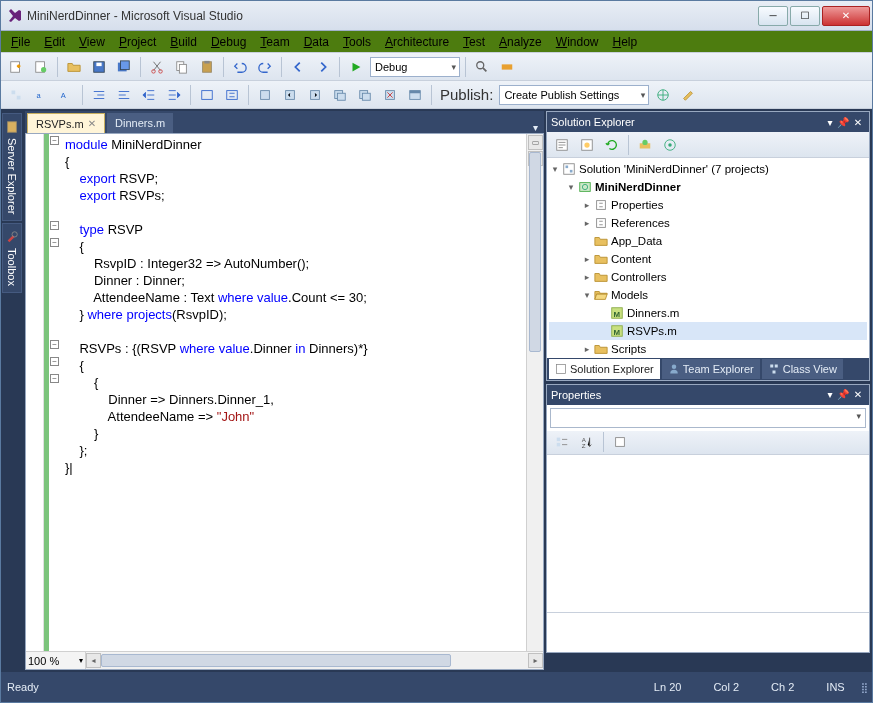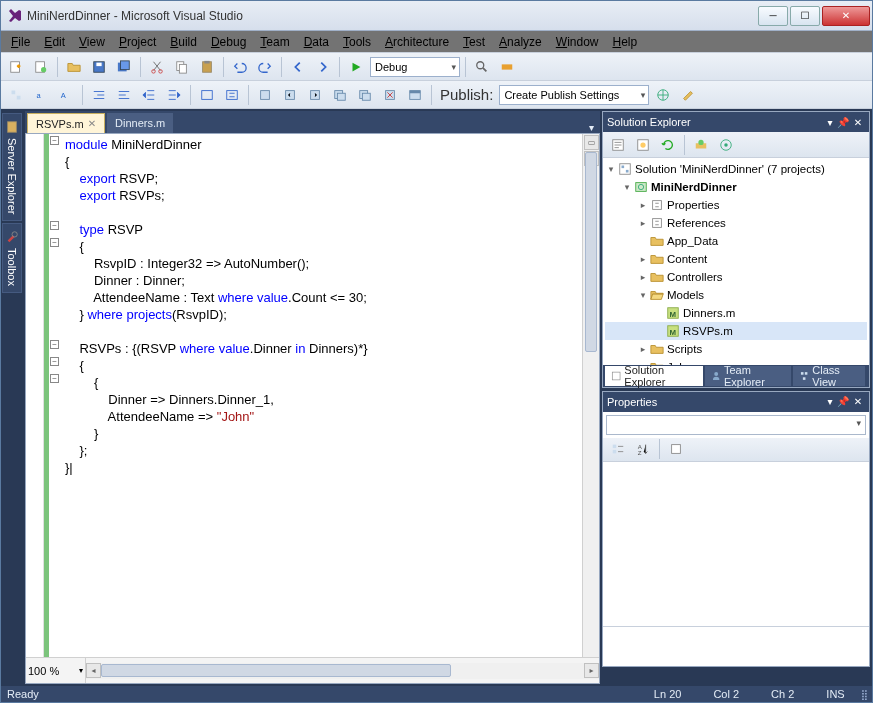--- a/index.html
+++ b/index.html
@@ -3,21 +3,21 @@
 <meta charset="utf-8">
 <style>
 * { box-sizing: border-box; margin: 0; padding: 0; }
 body { font-family: "Segoe UI", Tahoma, sans-serif; font-size: 12px; background: #fff; width: 873px; height: 703px; overflow: hidden; display: flex; flex-direction: column; border: 1px solid #5a7aa0; }
 .titlebar { height: 30px; background: linear-gradient(#e8edf5, #d6dfec); display: flex; align-items: center; padding: 0 2px 0 6px; border-bottom: 1px solid #a0b0c8; }
 .titlebar .vs-icon { width: 16px; height: 16px; margin-right: 4px; }
 .titlebar .title { flex: 1; color: #333; font-size: 12px; }
 .win-btns { display: flex; gap: 0; }
 .win-btn { width: 30px; height: 20px; display: flex; align-items: center; justify-content: center; border: 1px solid #8aa; background: linear-gradient(#f8fbff,#d8e4f0); border-radius: 2px; margin-left: 2px; font-size: 10px; cursor: default; }
 .win-btn.close { width: 48px; background: linear-gradient(#e99,#c33); color: #fff; border-color: #a22; }
-.menubar { height: 22px; background: #737373; display: flex; align-items: center; padding: 0 4px; border-bottom: 1px solid #c8d0dc; gap: 2px; }
+.menubar { height: 22px; background: #4d7c0f; display: flex; align-items: center; padding: 0 4px; border-bottom: 1px solid #c8d0dc; gap: 2px; }
 .menubar span { padding: 2px 6px; cursor: default; }
 .menubar span u { text-decoration: underline; }
 .toolbar { height: 28px; background: linear-gradient(#eef2f8,#dde5ef); display: flex; align-items: center; padding: 0 4px; border-bottom: 1px solid #c8d0dc; gap: 3px; }
 .tbtn { width: 22px; height: 22px; display: flex; align-items: center; justify-content: center; border: 1px solid transparent; border-radius: 2px; cursor: default; }
 .tsep { width: 1px; height: 20px; background: #b8c4d4; margin: 0 2px; }
 .tsel { height: 20px; border: 1px solid #9cb0cc; background: #fff; padding: 0 16px 0 4px; position: relative; min-width: 80px; font-size: 11px; display: flex; align-items: center; }
 .tsel::after { content: "▾"; position: absolute; right: 3px; font-size: 9px; color: #555; }
 .tlabel { font-size: 15px; padding: 0 3px; color: #333; }
 .main { flex: 1; display: flex; min-height: 0; background: #293955; }
 .left-dock { width: 22px; background: #293955; display: flex; flex-direction: column; align-items: center; padding-top: 4px; }
@@ -36,27 +36,27 @@
 .gutter { width: 18px; background: #fff; border-right: 1px solid #e0e0e0; }
 .greenbar { width: 5px; background: #7cc47c; }
 .outline { width: 12px; background: #fff; position: relative; }
 .outline .box { position: absolute; left: 1px; width: 9px; height: 9px; border: 1px solid #888; background: #fff; font-size: 8px; line-height: 7px; text-align: center; color: #555; cursor: default; }
 .code { flex: 1; font-family: Liberation Sans, sans-serif; font-size: 13px; line-height: 17px; padding: 2px 4px; white-space: pre; color: #000; overflow: hidden; }
 .kw { color: #0000ff; }
 .str { color: #a31515; }
 .vscroll { width: 17px; background: #f0f0f0; border-left: 1px solid #d0d0d0; position: relative; }
 .vscroll .nav { width: 15px; height: 15px; background: #e8e8e8; border: 1px solid #c0c0c0; margin: 1px; font-size: 8px; text-align: center; line-height: 13px; color: #666; cursor: default; }
 .vscroll .thumb { position: absolute; top: 18px; left: 2px; right: 2px; height: 200px; background: #d0d8e4; border: 1px solid #a8b8d0; border-radius: 2px; }
-.zoombar { height: 26px; display: flex; align-items: center; border-top: 1px solid #d0d0d0; background: #f4f4f4; }
+.zoombar { height: 18px; display: flex; align-items: center; border-top: 1px solid #d0d0d0; background: #f4f4f4; }
 .zoom { width: 60px; padding: 0 2px; font-size: 11px; border-right: 1px solid #d0d0d0; display: flex; align-items: center; justify-content: space-between; height: 100%; }
 .hscroll { flex: 1; height: 16px; background: #f0f0f0; position: relative; display: flex; }
 .hscroll .arr { width: 15px; height: 15px; background: #e8e8e8; border: 1px solid #c0c0c0; font-size: 8px; text-align: center; line-height: 13px; color: #666; cursor: default; }
 .hscroll .htrack { flex: 1; position: relative; }
 .hscroll .hthumb { position: absolute; left: 0; top: 1px; height: 13px; width: 350px; background: #d0d8e4; border: 1px solid #a8b8d0; border-radius: 2px; }
-.right { width: 268px; display: flex; flex-direction: column; margin: 2px 2px 19px 0; }
+.right { width: 324px; display: flex; flex-direction: column; margin: 2px 2px 19px 0; }
 .panel { display: flex; flex-direction: column; background: #fff; border: 1px solid #98a8c0; }
 .panel-hdr { height: 20px; background: #35486a; color: #fff; display: flex; align-items: center; padding: 0 4px; font-size: 11px; }
 .panel-hdr .t { flex: 1; }
 .panel-hdr .ic { width: 14px; font-size: 10px; text-align: center; cursor: default; }
 .panel-tb { height: 26px; background: linear-gradient(#eef2f8,#dde5ef); border-bottom: 1px solid #c8d0dc; display: flex; align-items: center; padding: 0 4px; gap: 3px; }
 .tree { flex: 1; overflow: auto; padding: 2px; font-size: 11.5px; }
 .tree-row { display: flex; align-items: center; height: 18px; cursor: default; white-space: nowrap; }
 .tree-row.sel { background: #d8e6f8; }
 .expander { width: 12px; font-size: 9px; color: #666; text-align: center; }
 .ticon { width: 16px; height: 16px; margin-right: 2px; display: flex; align-items: center; justify-content: center; }
@@ -65,21 +65,21 @@
 .bold { font-weight: bold; }
 .panel-tabs { height: 22px; background: #35486a; display: flex; align-items: center; padding: 0 2px; }
 .ptab { height: 20px; padding: 0 6px; display: flex; align-items: center; gap: 3px; font-size: 11px; color: #e4ecf6; background: #4a5e82; margin-right: 2px; cursor: default; }
 .ptab.active { background: #fff; color: #222; }
 .ptab svg { width: 12px; height: 12px; }
 .props { flex: 1; min-height: 0; }
 .props-body { flex: 1; display: flex; flex-direction: column; }
 .props-sel { height: 20px; margin: 3px; border: 1px solid #aab8cc; background: #fff; position: relative; }
 .props-sel::after { content: "▾"; position: absolute; right: 4px; top: 2px; font-size: 9px; color: #555; }
 .props-bot { border-top: 1px solid #c8d0dc; height: 40px; margin-top: auto; }
-.statusbar { height: 16px; background: #35486a; color: #e4ecf6; display: flex; align-items: center; padding: 0 6px; font-size: 11px; }
+.statusbar { height: 30px; background: #35486a; color: #e4ecf6; display: flex; align-items: center; padding: 0 6px; font-size: 11px; }
 .statusbar .s { padding: 0 16px; }
 .statusbar .fill { flex: 1; }
 .grip { font-size: 10px; letter-spacing: -2px; color: #9fb4d8; }
 </style>
 </head>
 <body>
 
 <div class="titlebar">
   <svg class="vs-icon" viewBox="0 0 16 16">
       <path fill="#68217a" d="M2 3l4 5-4 5 2 1 4-4 4 3 2-1V3l-2-1-4 3-4-4z"></path>

